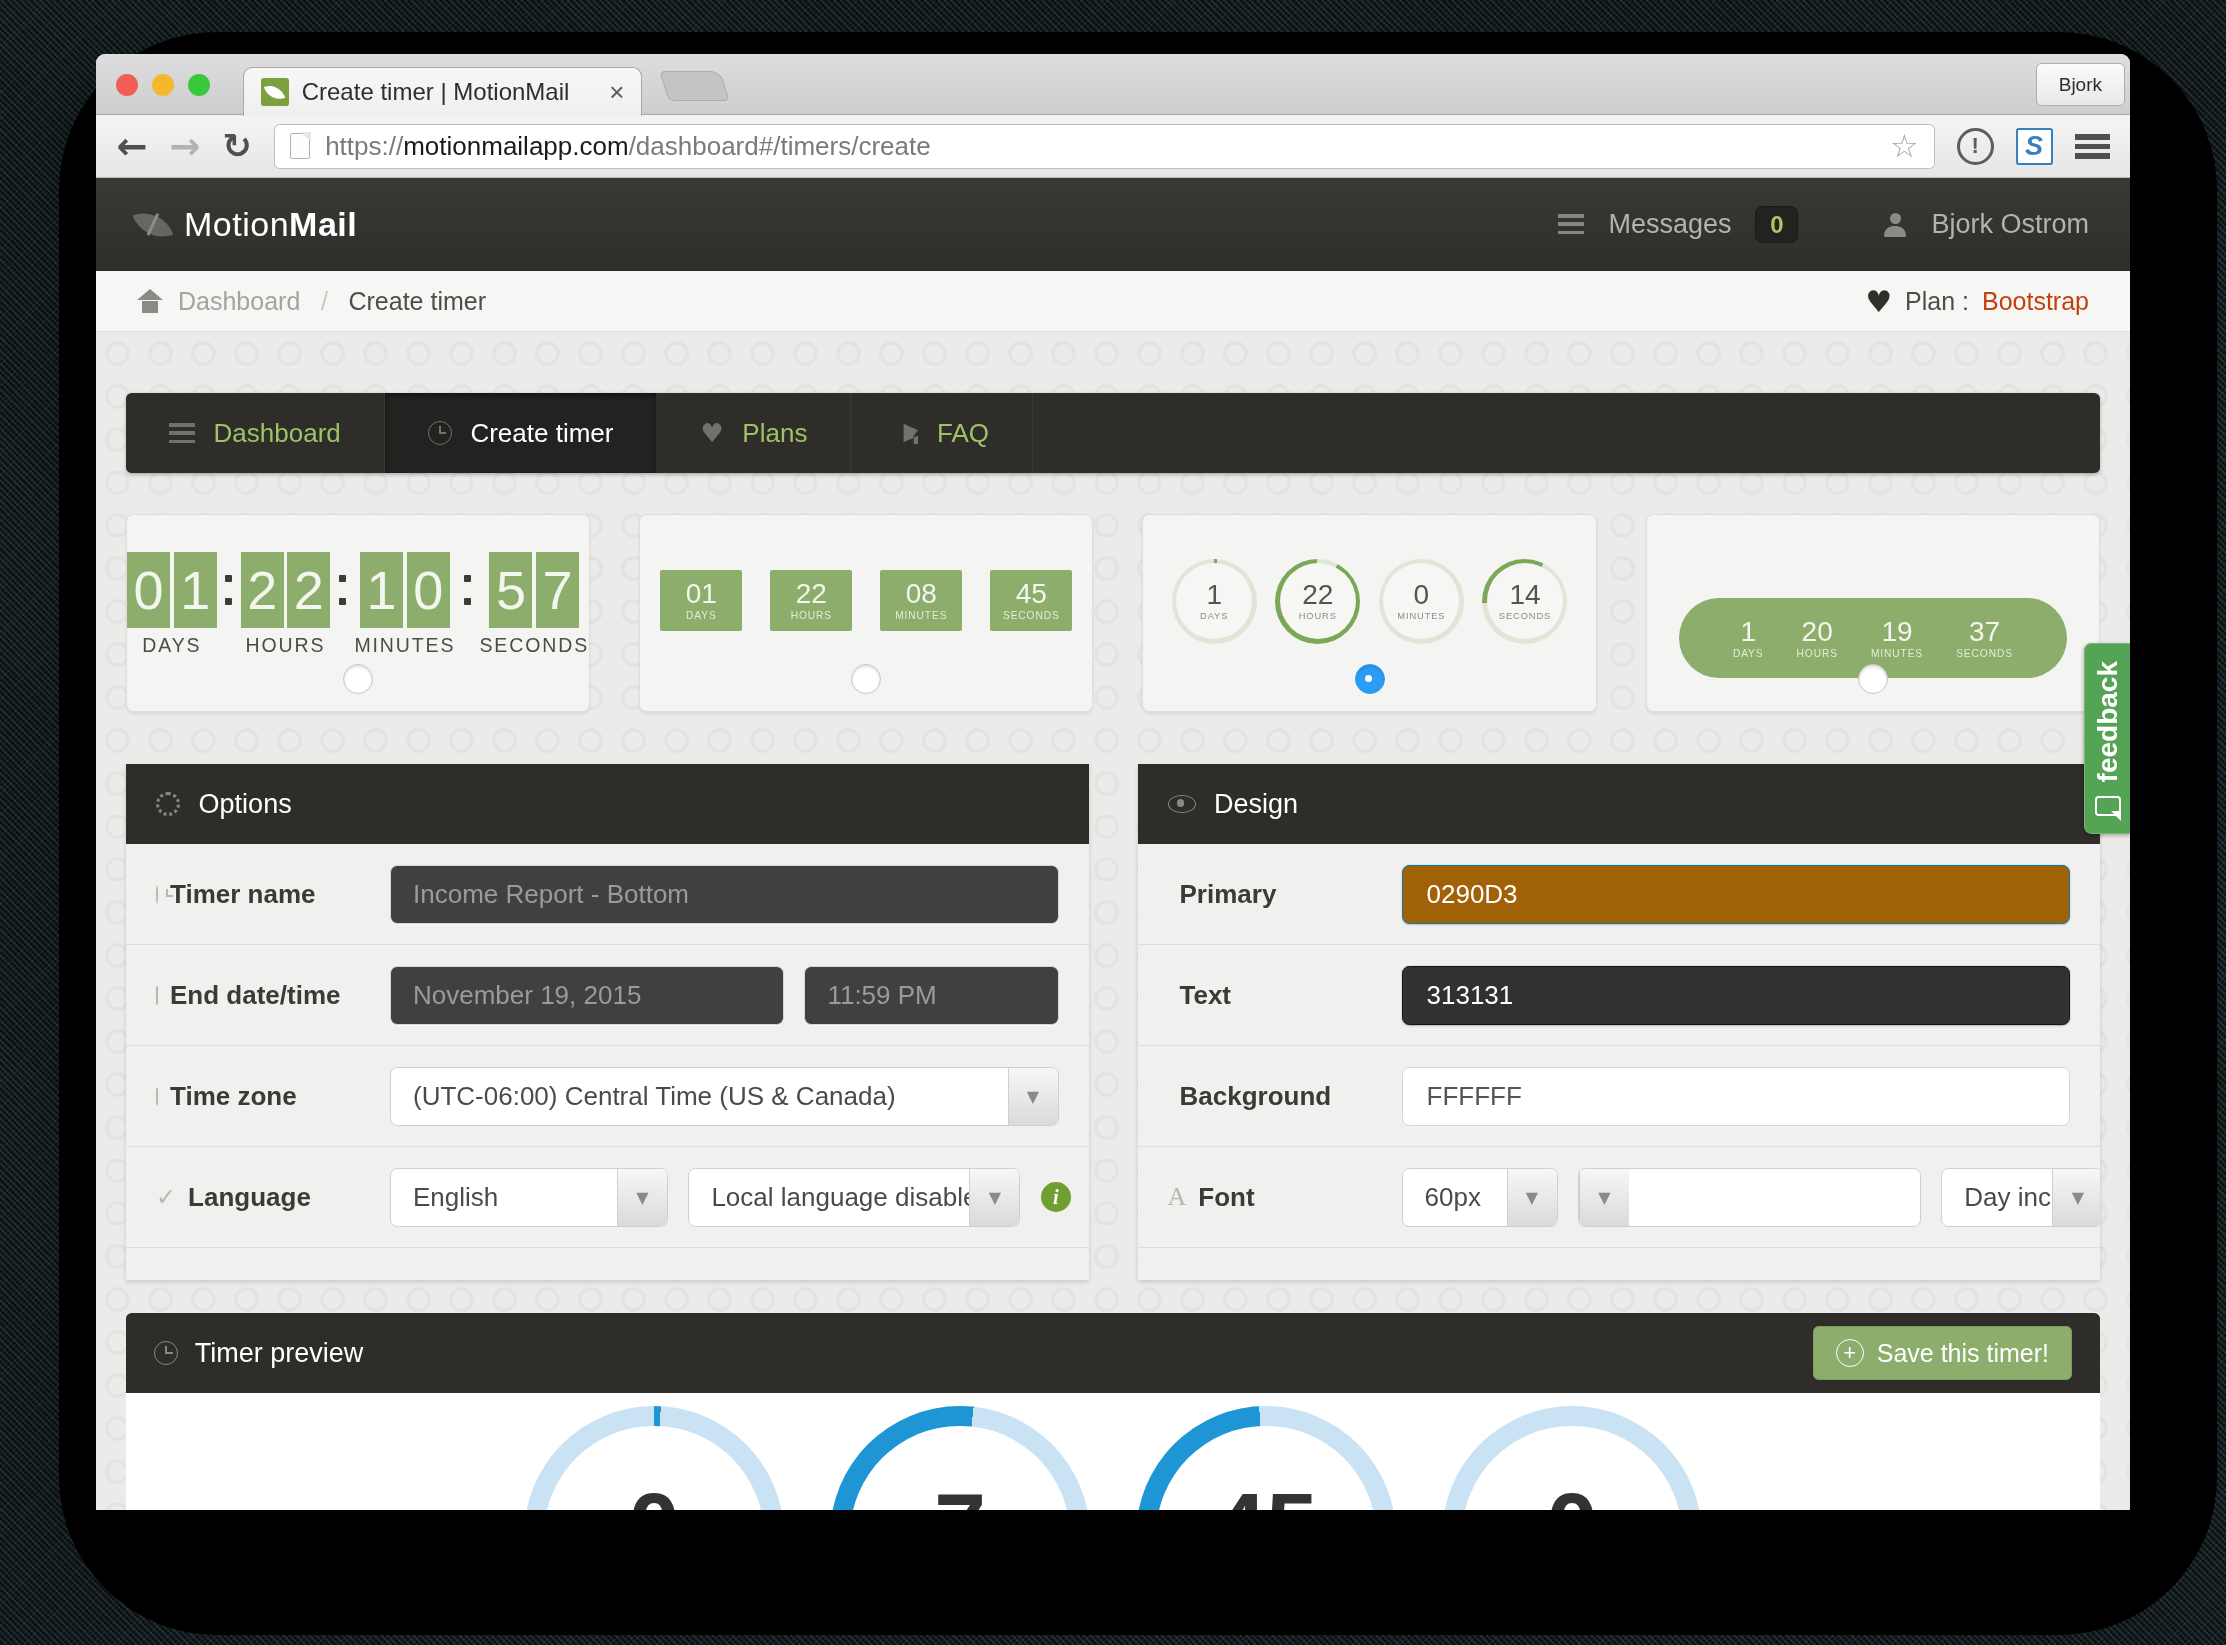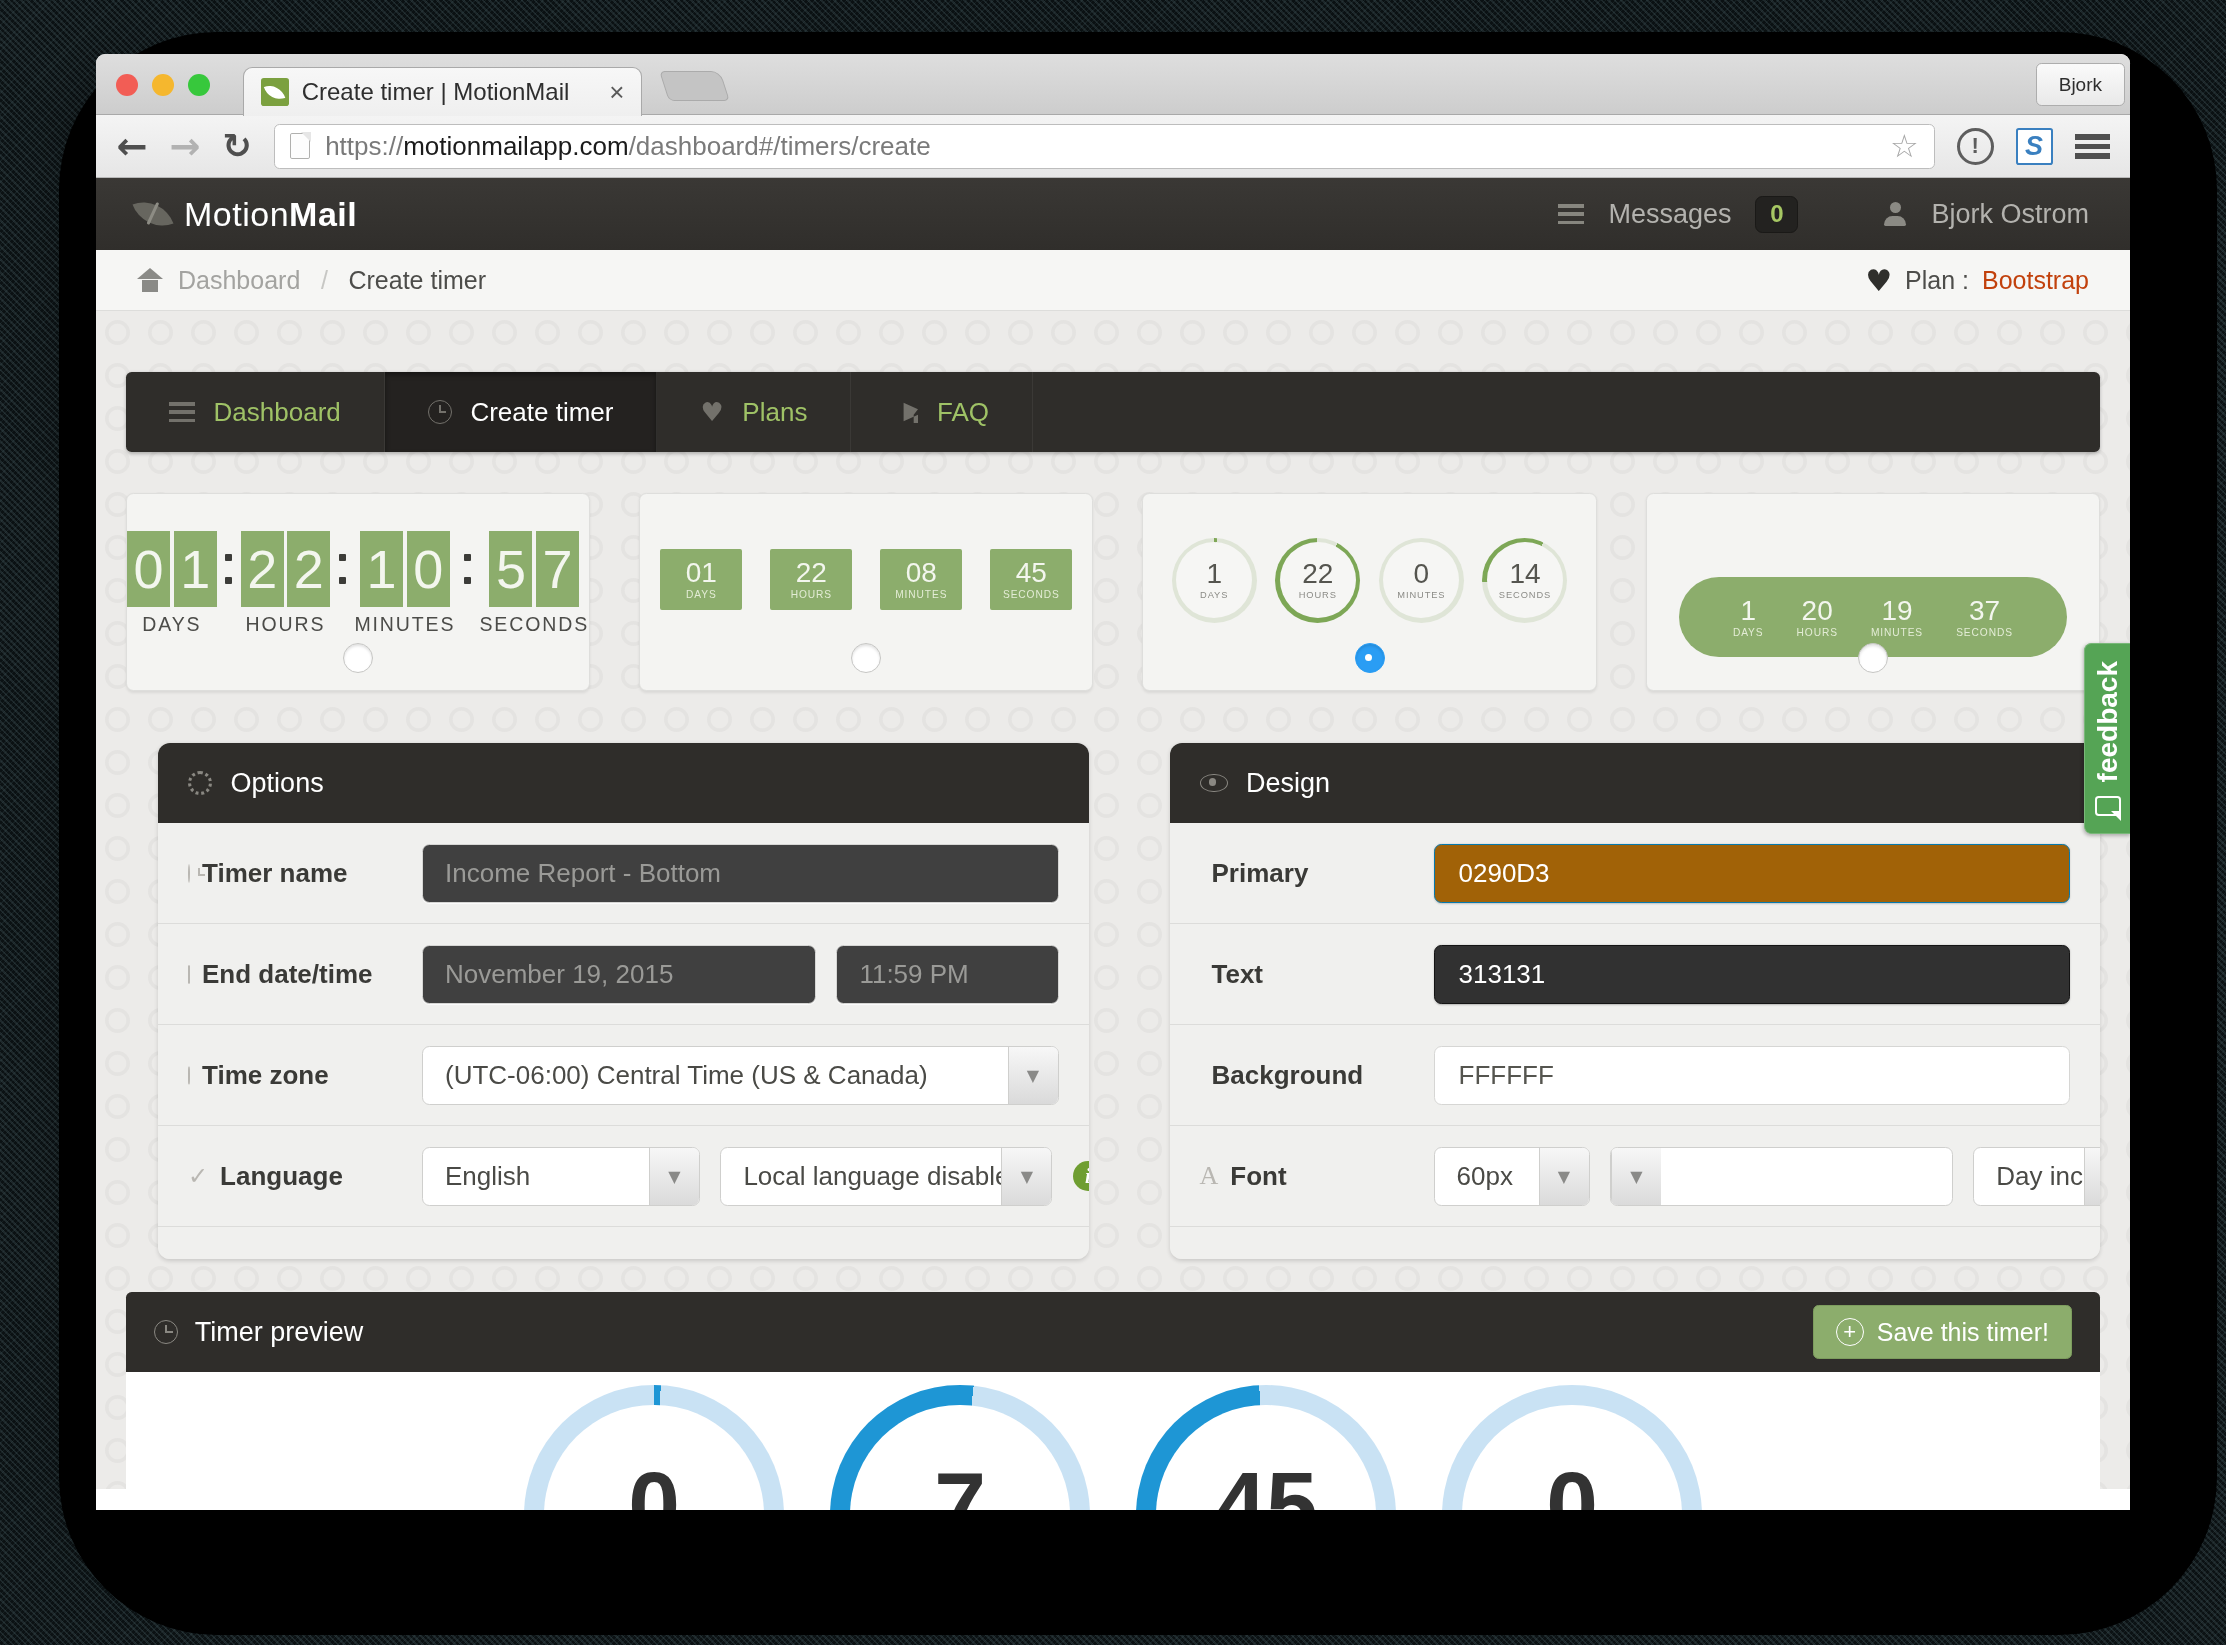--- a/index.html
+++ b/index.html
@@ -51,21 +51,21 @@
   .url-text{ font-size:26px; color:#7a7a7a; white-space:nowrap; overflow:hidden; flex:1; }
   .url-domain{ color:#1b1b1b; }
   .g-star{ font-size:32px; color:#a6a6a6; }
   .i-1pw{ width:37px; height:37px; border:3.7px solid #5d5d5d; border-radius:50%; color:#5d5d5d;
     display:flex; align-items:center; justify-content:center; font-size:22px; font-weight:bold; flex:0 0 auto;}
   .i-s{ width:37px; height:37px; background:#fff; border:2.8px solid #3a80c0; border-radius:2.8px; color:#3a80c0;
     display:flex; align-items:center; justify-content:center; font-size:27px; font-weight:bold; font-style:italic; flex:0 0 auto;}
   .i-menu{ width:35px; height:25px; flex:0 0 auto;
     background:repeating-linear-gradient(to bottom,#4f4f4f 0 5.6px,transparent 5.6px 9.7px); }
   
-  .appnav{ height:72px; background:linear-gradient(#3a3835,#302e2b); display:flex; align-items:center;
+  .appnav{ height:93px; background:linear-gradient(#3a3835,#302e2b); display:flex; align-items:center;
     padding:0 41px; }
   .brand{ display:flex; align-items:center; gap:15px; }
   .brand-leaf{ width:32px; height:32px; background:#67665f; border-radius:0 100% 0 100%;
     transform:rotate(-20deg); position:relative; }
   .brand-leaf::after{ content:""; position:absolute; left:3.7px; top:14px; width:24px; height:2.8px;
     background:#8d8c84; border-radius:2.8px; transform:rotate(-45deg); }
   .brand-text{ font-size:34px; color:#fff; letter-spacing:0.5px; }
   .brand-text .thin{ font-weight:300; } .brand-text b{ font-weight:700; }
   .appnav-right{ margin-left:auto; display:flex; align-items:center; gap:24px; }
   .i-bars{ width:26px; height:20.4px;
@@ -141,21 +141,21 @@
   .r-hours{ background:conic-gradient(#dfe5d7 0 28deg, #7da756 28deg 360deg); }
   .r-min{ background:#dfe5d7; }
   .r-sec{ background:conic-gradient(#7da756 0 26deg, #dfe5d7 26deg 268deg, #7da756 268deg 360deg); }
   
   .pill{ width:388px; height:80px; border-radius:40px; margin-top:50px; align-self:center;
     display:flex; align-items:center; justify-content:space-between; padding:0 54px; }
   .pill .pcol{ display:flex; flex-direction:column; align-items:center; color:#f3f6ee; }
   .pill .pv{ font-size:28px; line-height:1.1; } .pill .pl{ font-size:10.2px; letter-spacing:0.9px; color:#e3ecd5; }
   
   .panels{ margin-top:52px; display:flex; gap:49px; }
-  .panel{ flex:1; border-radius:12px; overflow:hidden; box-shadow:0 1.9px 4.6px rgba(0,0,0,.15);margin-left:32px; }
+  .panel{ flex:1; border-radius:0; overflow:hidden; box-shadow:0 1.9px 4.6px rgba(0,0,0,.15); }
   .panel-header{ height:80px; background:#2f2d2a; color:#fff; display:flex; align-items:center;
     padding:0 30px; gap:18.6px; font-size:27px; }
   .i-gear{ width:24px; height:24px; border:3.7px dotted #8a8882; border-radius:50%; }
   .i-eye{ width:28px; height:18.6px; border:1.9px solid #8a8882; border-radius:50%; position:relative; }
   .i-eye::after{ content:""; position:absolute; left:8.3px; top:3.7px; width:7.4px; height:7.4px; background:#8a8882; border-radius:50%; }
   .prow{ height:101px; display:flex; align-items:center; padding:0 30px; background:#f0f0ee;
     border-bottom:0.9px solid #dcdcda; }
   .pfoot{ height:32px; background:#f0f0ee; }
   .plabel{ width:234px; flex:0 0 auto; display:flex; align-items:center; gap:12px; }
   .plabel .ptxt{ font-size:26px; font-weight:bold; color:#3a3a37; }

